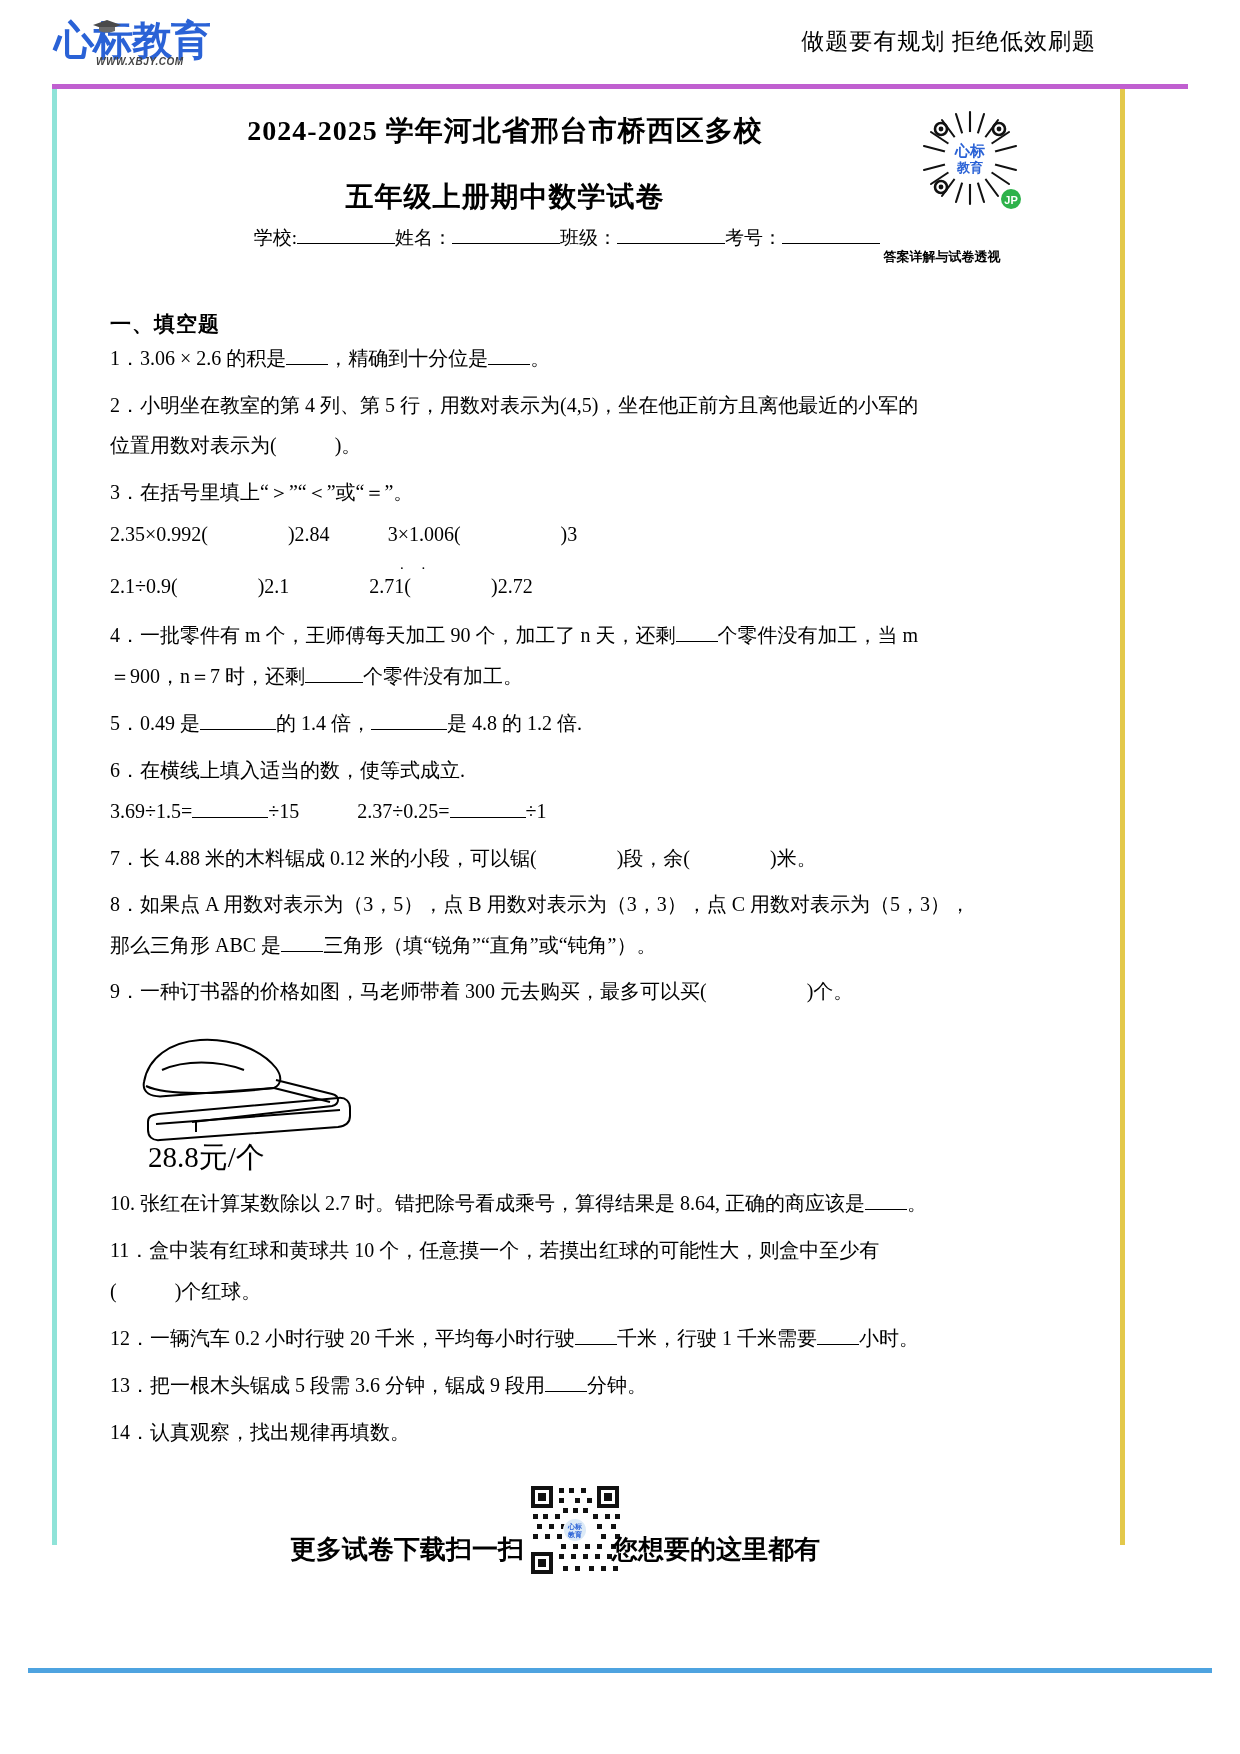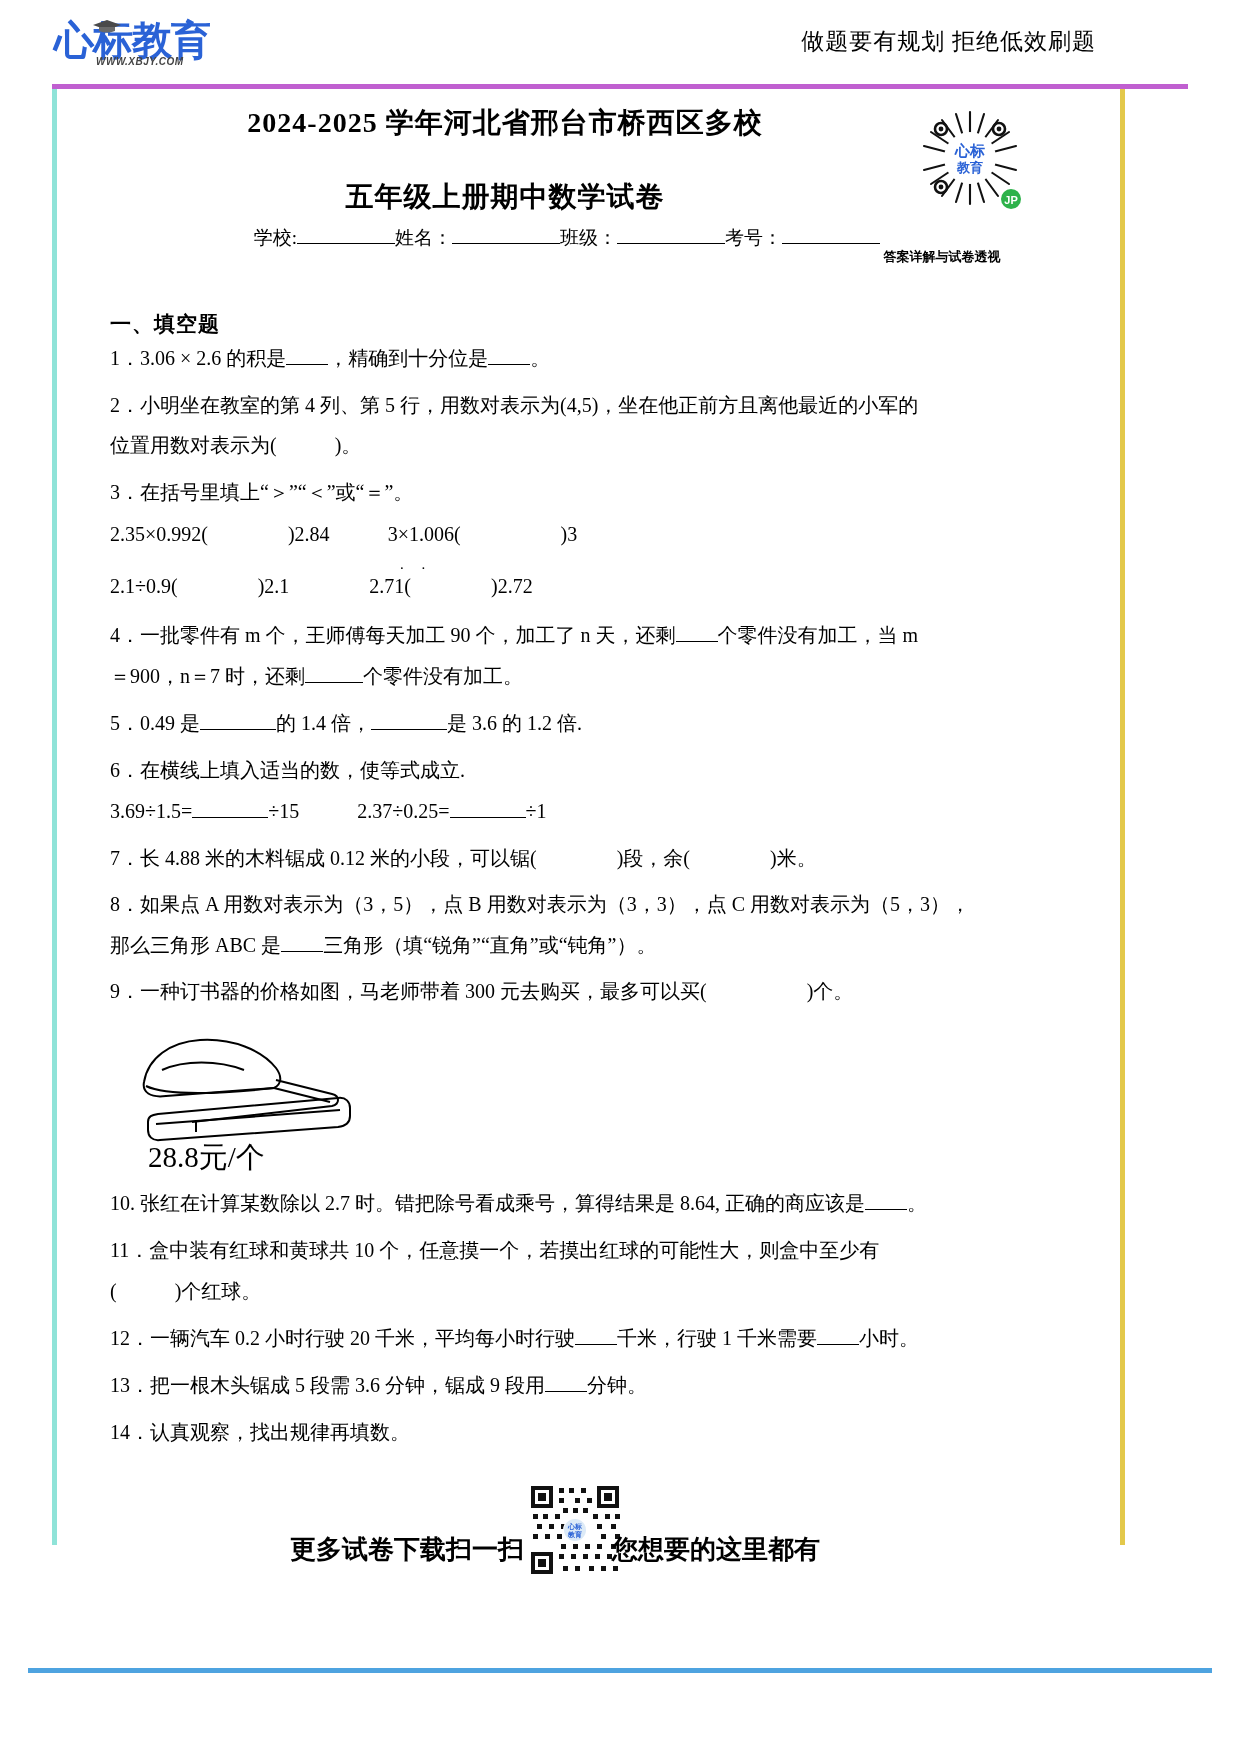--- a/index.html
+++ b/index.html
@@ -93,21 +93,21 @@
   .title {
     position: absolute;
     left: 90px;
     width: 830px;
     text-align: center;
     font-weight: bold;
     font-size: 28px;
     letter-spacing: 1px;
     white-space: nowrap;
   }
-  #title-line1 { top: 104px; text-align: center; }
+  #title-line1 { top: 112px; text-align: center; }
   #title-line2 { top: 178px; }
 
   .infoline {
     position: absolute;
     left: 90px; top: 225px;
     width: 790px;
     text-align: right;
     font-size: 19px;
     white-space: nowrap;
   }
@@ -289,21 +289,21 @@
 </div>
 
 <div class="q" style="top:622px">
   <span>4．一批零件有 m 个，王师傅每天加工 90 个，加工了 n 天，还剩</span><span class="blank-s"></span><span>个零件没有加工，当 m</span>
 </div>
 <div class="q" style="top:663px">
   <span>＝900，n＝7 时，还剩</span><span class="blank-m"></span><span>个零件没有加工。</span>
 </div>
 
 <div class="q" style="top:710px">
-  <span>5．0.49 是</span><span class="blank-l"></span><span>的 1.4 倍，</span><span class="blank-l"></span><span>是 3.6 的 1.2 倍.</span>
+  <span>5．0.49 是</span><span class="blank-l"></span><span>的 1.4 倍，</span><span class="blank-l"></span><span>是 4.8 的 1.2 倍.</span>
 </div>
 
 <div class="q" style="top:757px">6．在横线上填入适当的数，使等式成立.</div>
 <div class="q" style="top:798px">
   <span>3.69÷1.5=</span><span class="blank-l"></span><span>÷15</span><span class="gap-s"></span><span>2.37÷0.25=</span><span class="blank-l"></span><span>÷1</span>
 </div>
 
 <div class="q" style="top:845px">
   <span>7．长 4.88 米的木料锯成 0.12 米的小段，可以锯(</span><span class="gap-m"></span><span>)段，余(</span><span class="gap-m"></span><span>)米。</span>
 </div>

